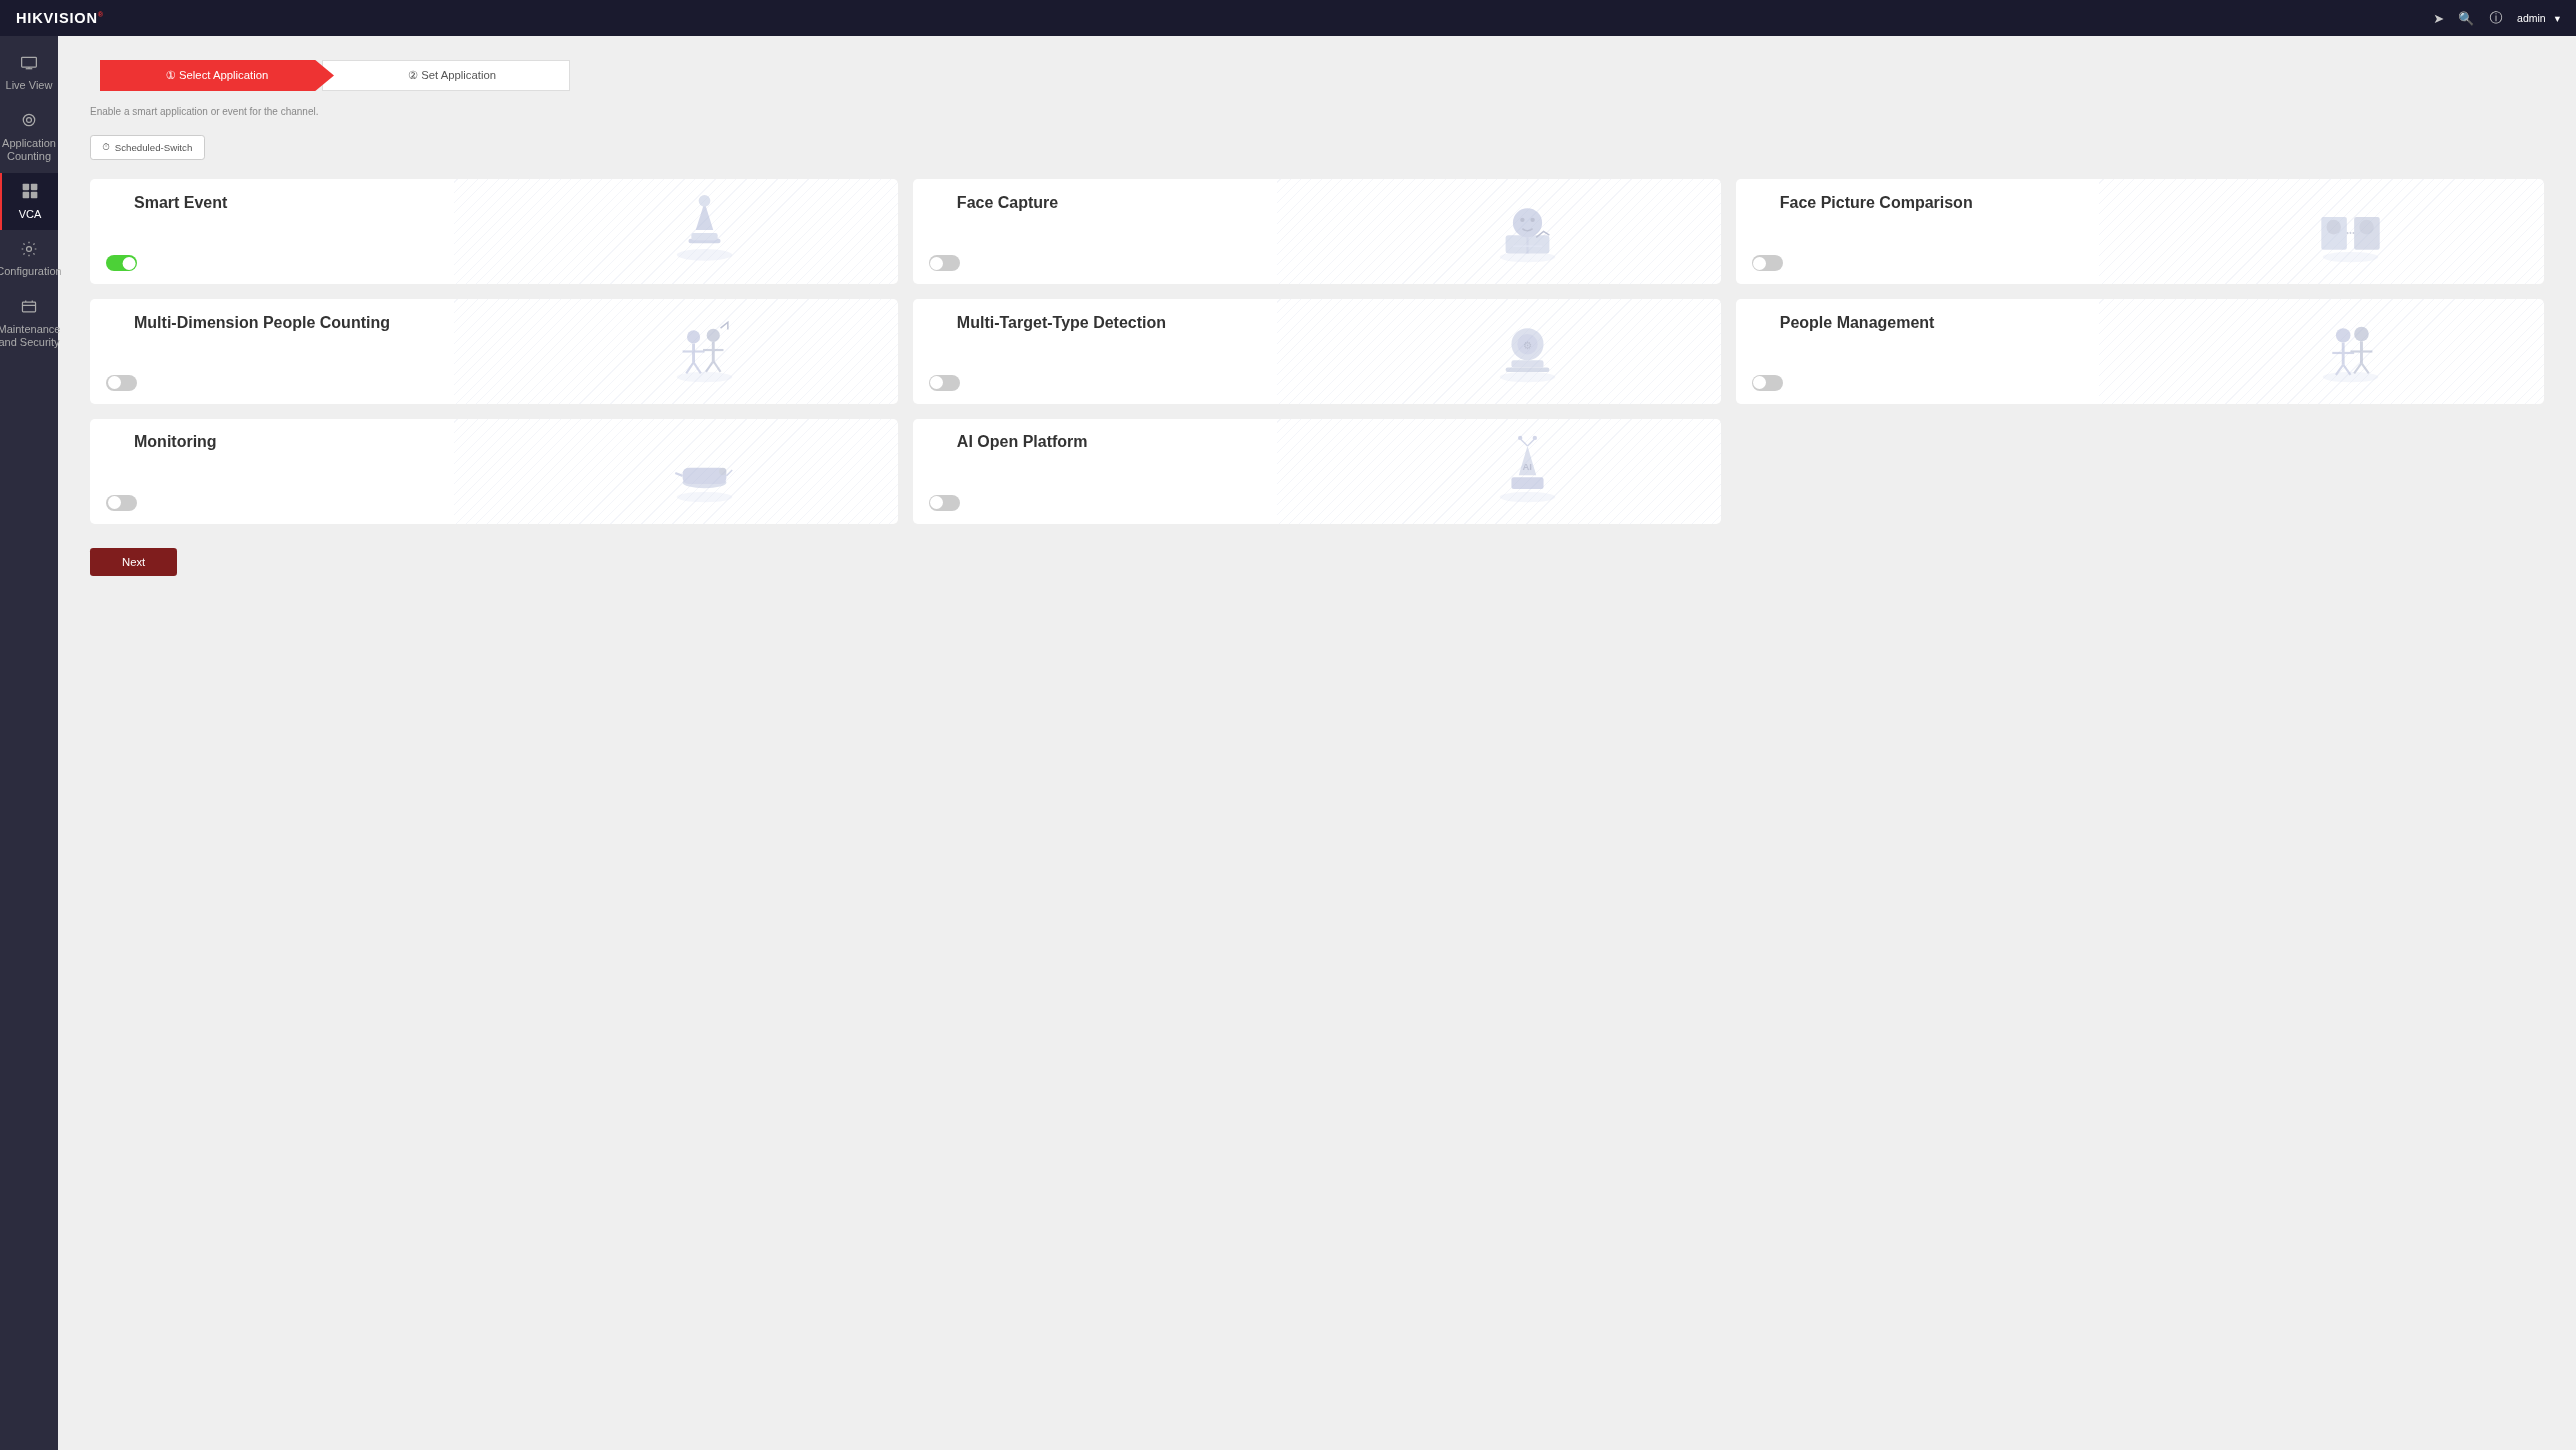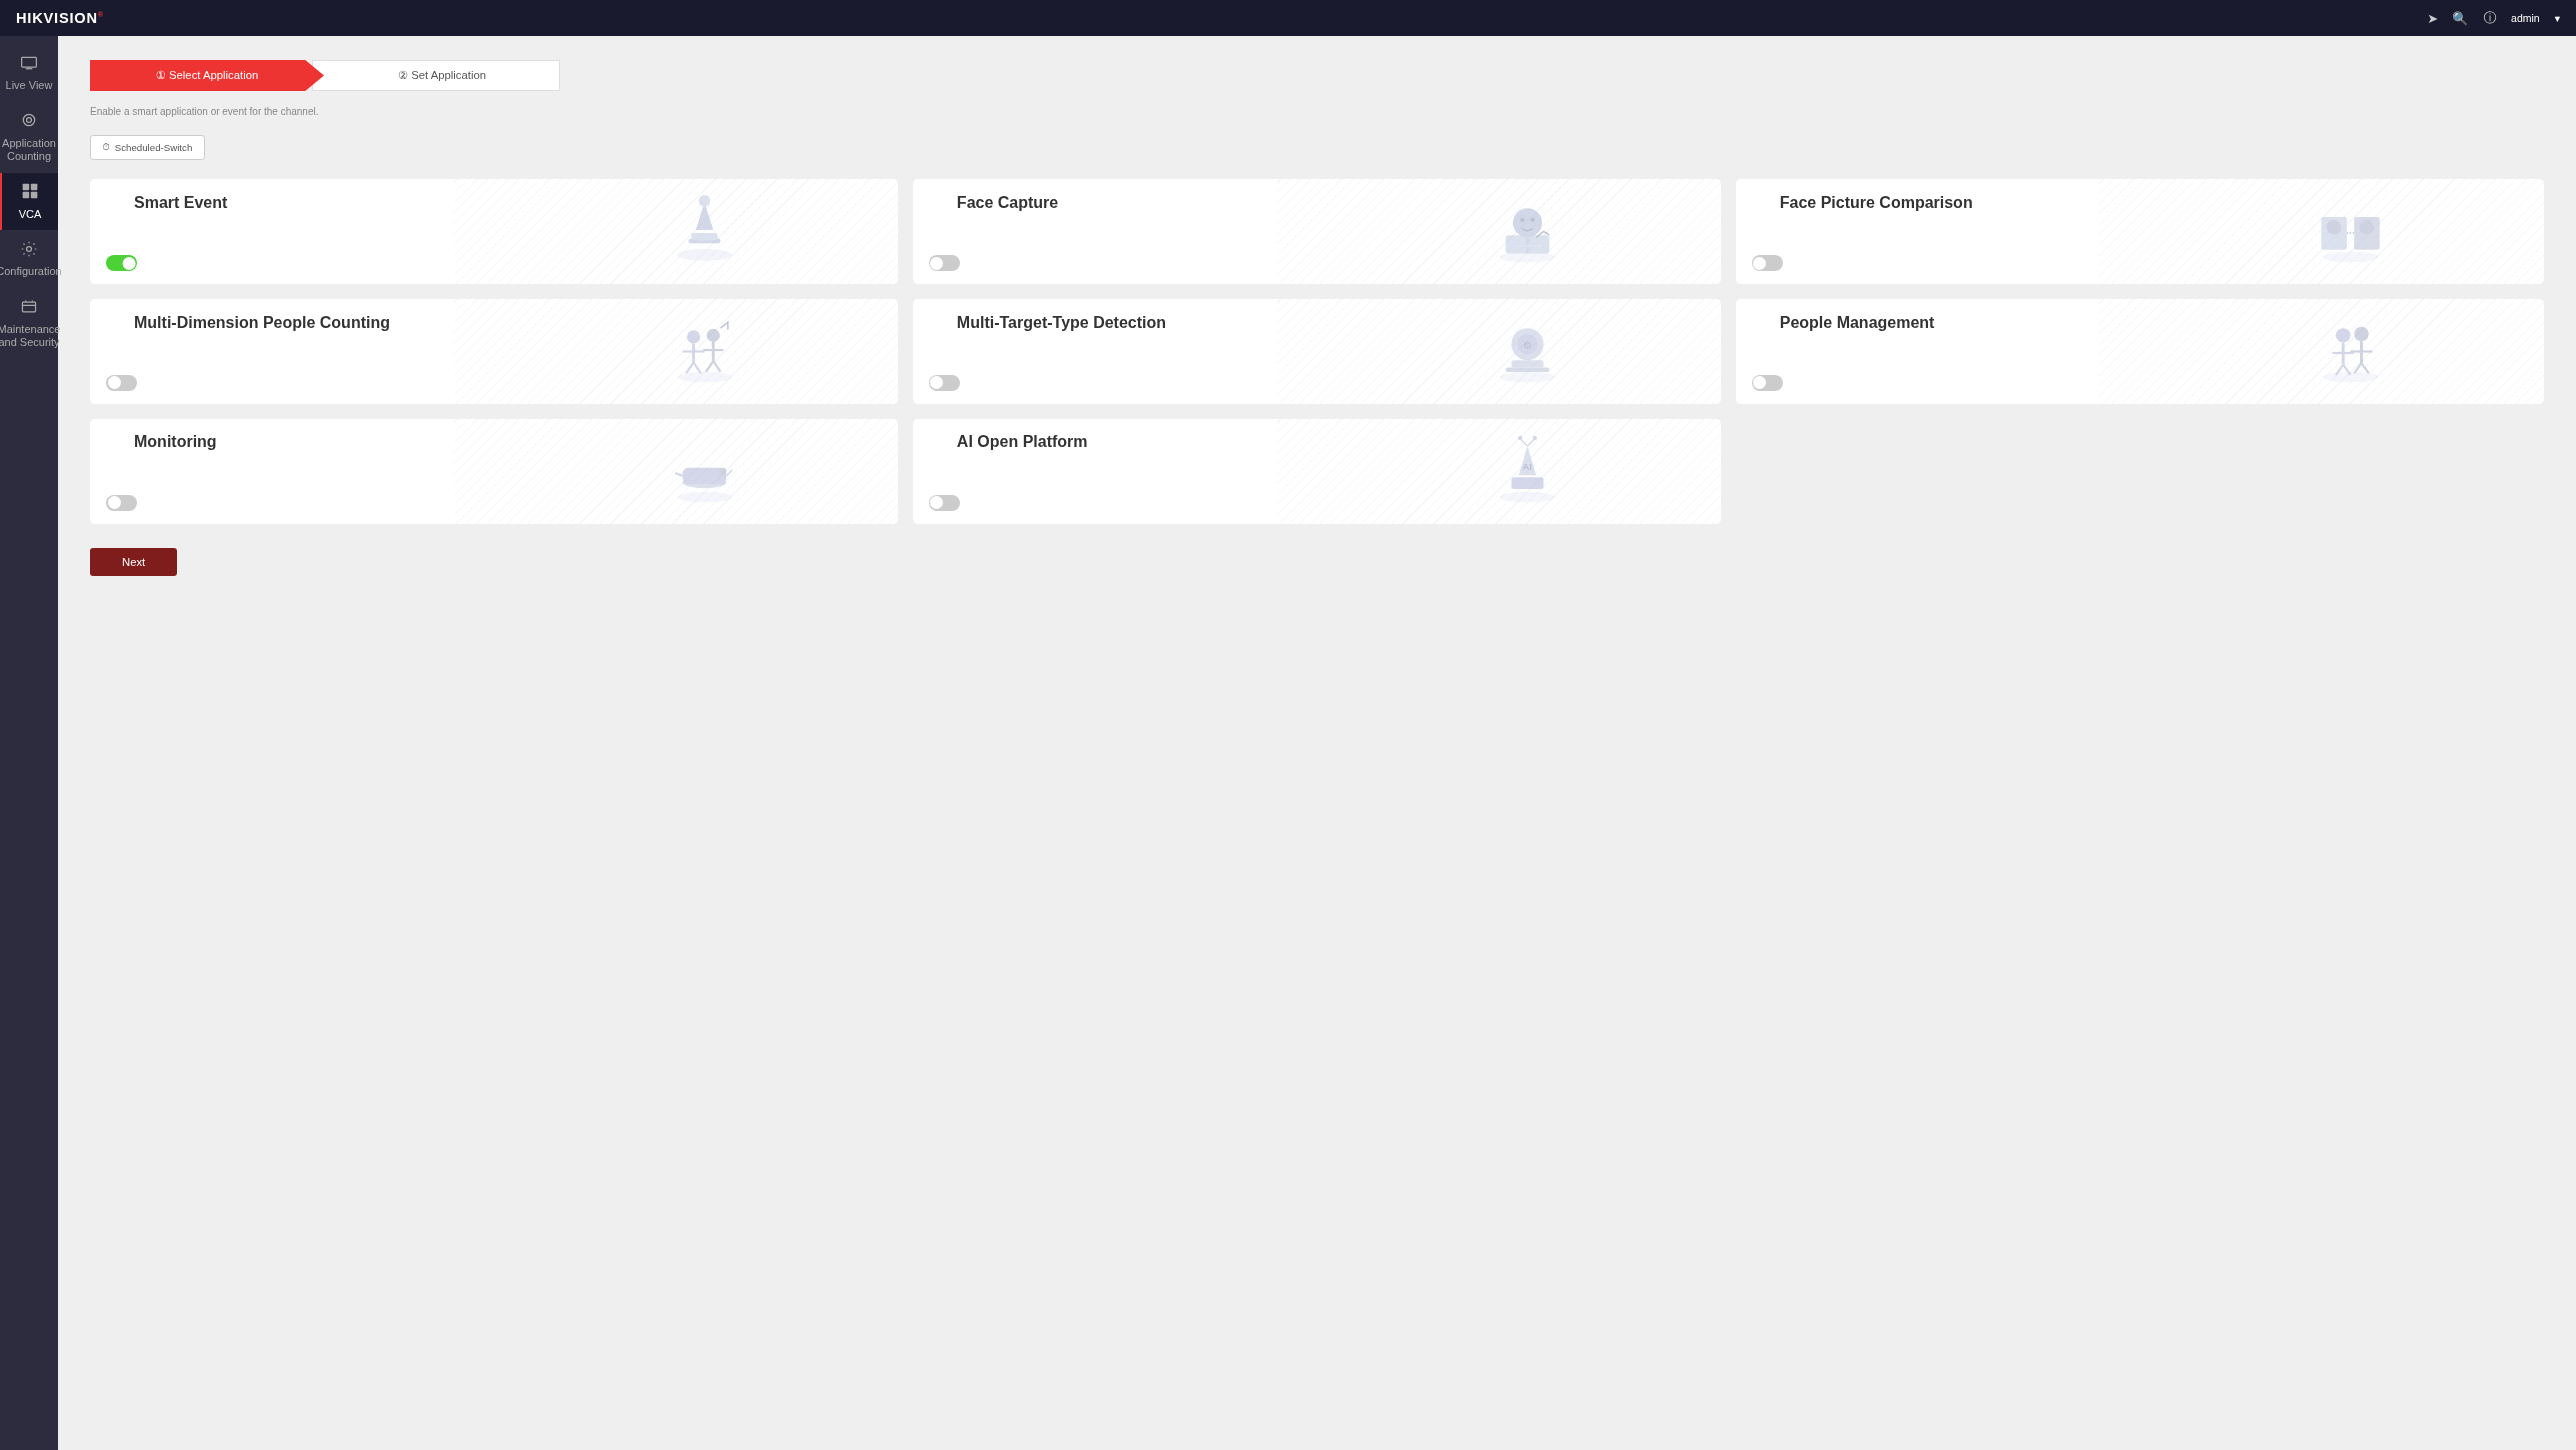--- a/index.html
+++ b/index.html
@@ -18,21 +18,21 @@
     }
     .topbar-logo {
       font-size: 14.6px;
       font-weight: bold;
       color: white;
       letter-spacing: 0.8px;
     }
     .topbar-logo sup { font-size: 7.3px; color: #e33; }
     .topbar-right { display: flex; align-items: center; gap: 14.6px; }
     .topbar-icon { color: #ccc; font-size: 13px; cursor: pointer; }
-    .topbar-admin { color: white; font-size: 10.5px; cursor: pointer; display: flex; align-items: center; gap: 15px; }
+    .topbar-admin { color: white; font-size: 10.5px; cursor: pointer; display: flex; align-items: center; gap: 9px; }
 
     
     .main-layout { display: flex; flex: 1; overflow: hidden; }
 
     
     .sidebar {
       width: 58px;
       background: #2c2c3e;
       display: flex;
       flex-direction: column;
@@ -65,20 +65,21 @@
       padding: 24px 32px;
       overflow-y: auto;
     }
 
     
     .wizard-steps {
       display: flex;
       margin-bottom: 14.6px;
       width: 470px;
       max-width: 100%;
+      margin-left: 10px;
     }
     .step-active {
       background: #e33;
       color: white;
       padding: 8px 24px;
       font-size: 11.3px;
       font-weight: 500;
       clip-path: polygon(0 0, 92% 0, 100% 50%, 92% 100%, 0 100%);
       flex: 1;
       display: flex;

